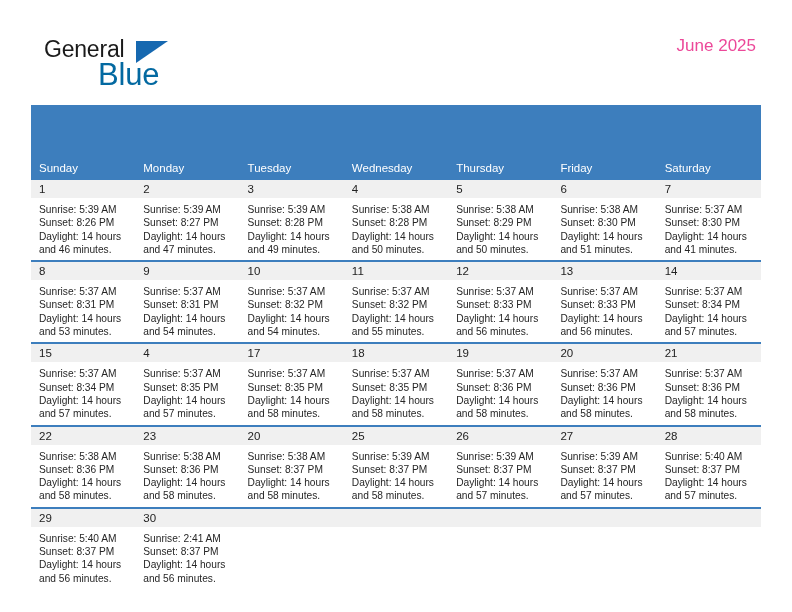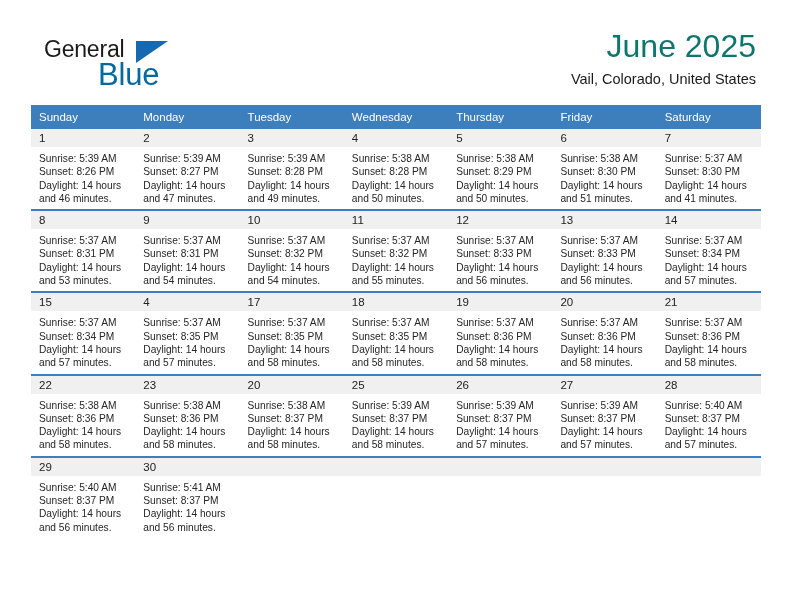--- a/index.html
+++ b/index.html
@@ -66,22 +66,22 @@
     border-bottom: 22px solid transparent;
   }
 
   .title-block {
     position: absolute;
     right: 36px;
     top: 30px;
     text-align: right;
   }
   .cal-title {
-    font-size: 32px;
-    color: #0f766e;
+    font-size: 17px;
+    color: #ec4899;
     line-height: 32px;
     white-space: nowrap;
   }
   .cal-subtitle {
     margin-top: 8px;
     font-size: 14.5px;
     color: #1a1a1a;
     line-height: 18px;
     white-space: nowrap;
   }
@@ -94,24 +94,25 @@
     width: 730px;
   }
 
   .dow-row {
     display: flex;
     background: #3d7ebd;
   }
   .dow-cell {
     flex: 1 1 0;
     box-sizing: border-box;
-    padding: 5px 0 5px 8px;
+    padding: 12px 0 5px 8px;
     font-size: 11.5px;
     color: #ffffff;
     line-height: 14px;
+    margin-top: 44px;
   }
 
   .week-row {
     display: flex;
     border-top: 2px solid #3d7ebd;
   }
   .week-row.first {
     border-top: none;
   }
 
@@ -158,21 +159,20 @@
   <div class="header">
 
     <div class="logo">
       <span class="logo-general">General</span>
       <span class="logo-tri"></span>
       <span class="logo-blue">Blue</span>
     </div>
 
     <div class="title-block">
       <div class="cal-title">June 2025</div>
-      <div class="cal-subtitle">Vail, Colorado, United States</div>
     </div>
 
   </div>
 
   <div class="calendar">
 
     <div class="dow-row">
       <div class="dow-cell">Sunday</div>
       <div class="dow-cell">Monday</div>
       <div class="dow-cell">Tuesday</div>
@@ -452,21 +452,21 @@
         <div class="day-body">
           <div class="day-line">Sunrise: 5:40 AM</div>
           <div class="day-line">Sunset: 8:37 PM</div>
           <div class="day-line">Daylight: 14 hours</div>
           <div class="day-line">and 56 minutes.</div>
         </div>
       </div>
       <div class="day-cell">
         <div class="day-num-band">30</div>
         <div class="day-body">
-          <div class="day-line">Sunrise: 5:41 AM</div>
+          <div class="day-line">Sunrise: 2:41 AM</div>
           <div class="day-line">Sunset: 8:37 PM</div>
           <div class="day-line">Daylight: 14 hours</div>
           <div class="day-line">and 56 minutes.</div>
         </div>
       </div>
       <div class="day-cell empty">
         <div class="day-num-band"></div>
         <div class="day-body"></div>
       </div>
       <div class="day-cell empty">

